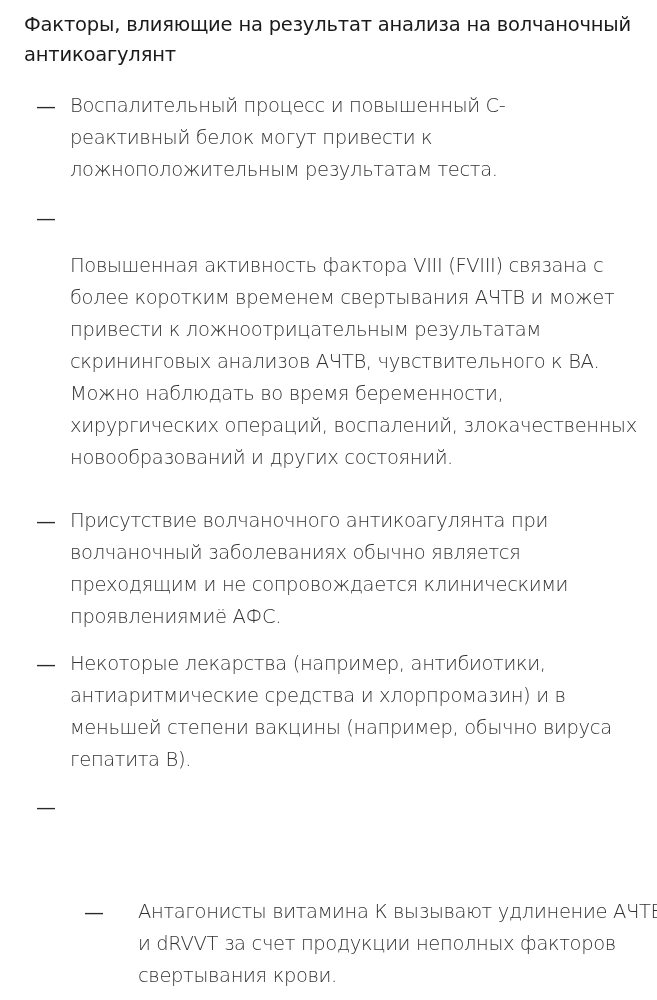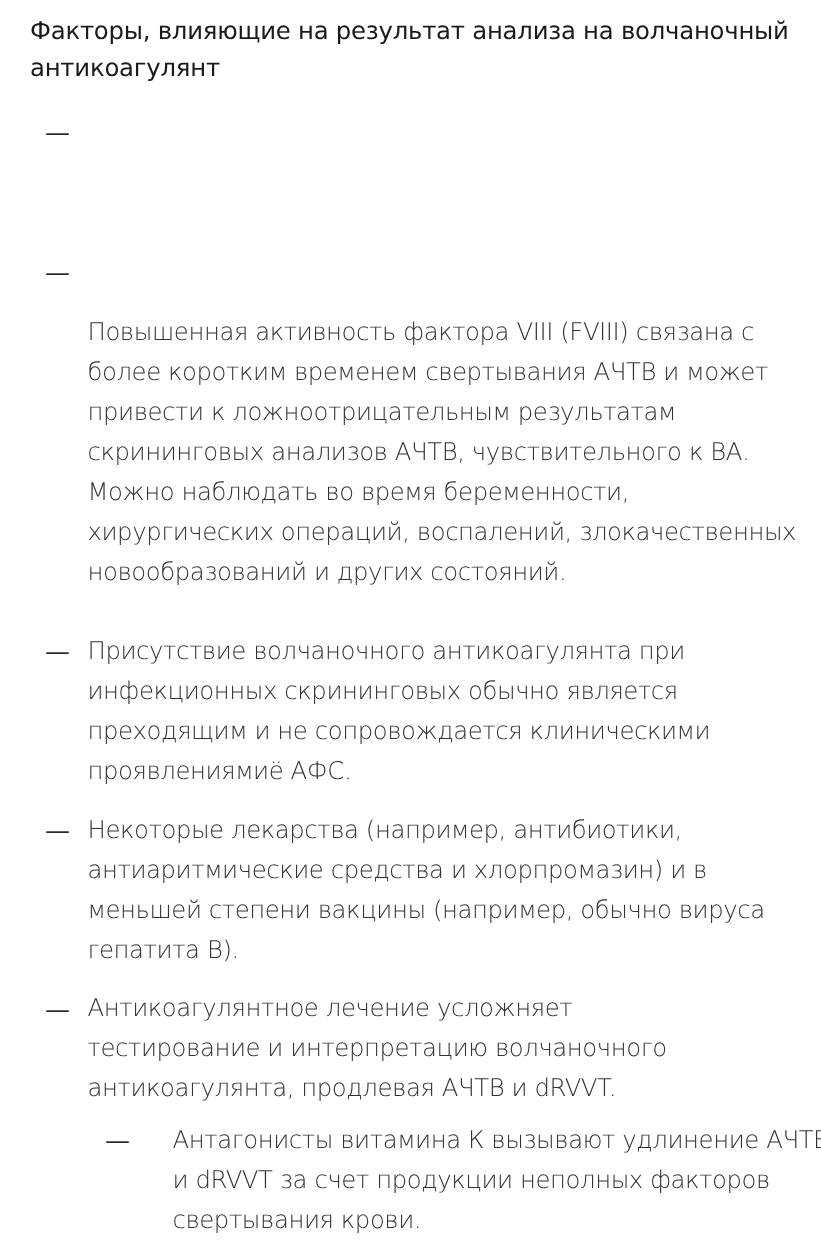--- a/index.html
+++ b/index.html
@@ -72,40 +72,40 @@
   </style>
 </head>
 <body>
 
 <div class="page">
   <div class="title">Факторы, влияющие на результат анализа на волчаночный антикоагулянт</div>
 
   <div class="list">
     <div class="item" style="top:90px;height:96px;">
       <span class="dash">—</span>
+      <div class="text" style="width:540px;">Воспалительный процесс и повышенный С-реактивный белок могут привести к ложноположительным результатам теста.</div>
     </div>
 
     <div class="item" style="top:202px;height:288px;">
       <span class="dash">—</span>
       <div class="text" style="width:570px;margin-top:48px;">Повышенная активность фактора VIII (FVIII) связана с более коротким временем свертывания АЧТВ и может привести к ложноотрицательным результатам скрининговых анализов АЧТВ, чувствительного к ВА. Можно наблюдать во время беременности, хирургических операций, воспалений, злокачественных новообразований и других состояний.</div>
     </div>
 
     <div class="item" style="top:505px;height:128px;">
       <span class="dash">—</span>
-      <div class="text" style="width:575px;">Присутствие волчаночного антикоагулянта при инфекционных скрининговых обычно является преходящим и не сопровождается клиническими проявлениямиё АФС.</div>
+      <div class="text" style="width:575px;">Присутствие волчаночного антикоагулянта при волчаночный заболеваниях обычно является преходящим и не сопровождается клиническими проявлениямиё АФС.</div>
     </div>
 
     <div class="item" style="top:648px;height:128px;">
       <span class="dash">—</span>
       <div class="text" style="width:570px;">Некоторые лекарства (например, антибиотики, антиаритмические средства и хлорпромазин) и в меньшей степени вакцины (например, обычно вируса гепатита В).</div>
     </div>
 
     <div class="item" style="top:791px;height:96px;">
       <span class="dash">—</span>
-      <div class="text" style="width:520px;">Антикоагулянтное лечение усложняет тестирование и интерпретацию волчаночного антикоагулянта, продлевая АЧТВ и dRVVT.</div>
     </div>
 
     <div class="item sub" style="top:896px;height:96px;">
       <span class="dash">—</span>
       <div class="text" style="width:525px;margin-left:24px;">Антагонисты витамина К вызывают удлинение АЧТВ и dRVVT за счет продукции неполных факторов свертывания крови.</div>
     </div>
   </div>
 </div>
 
 </body></html>

